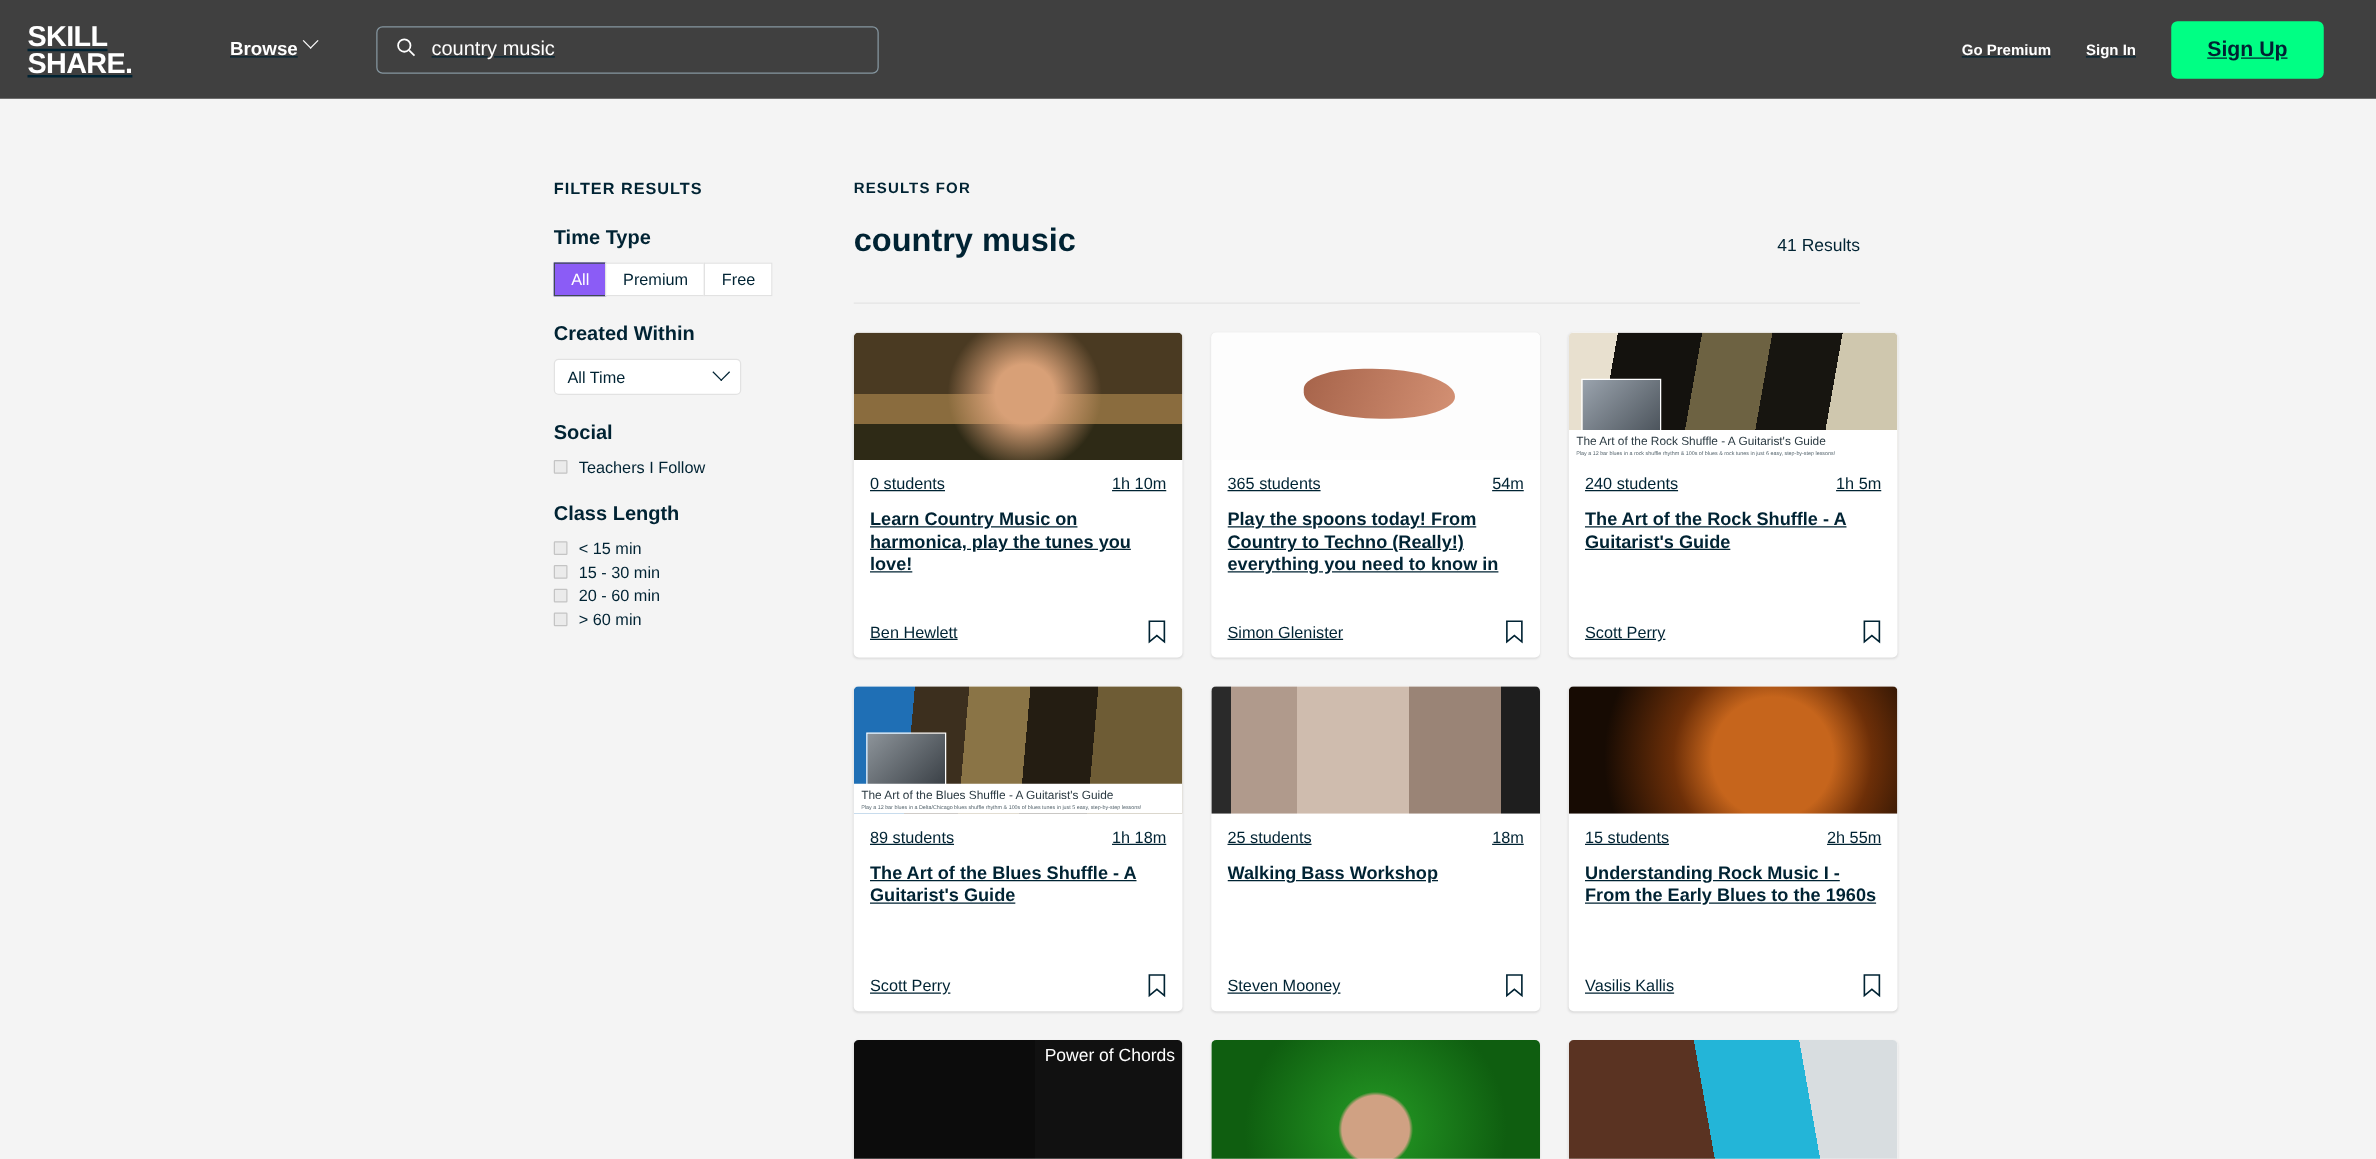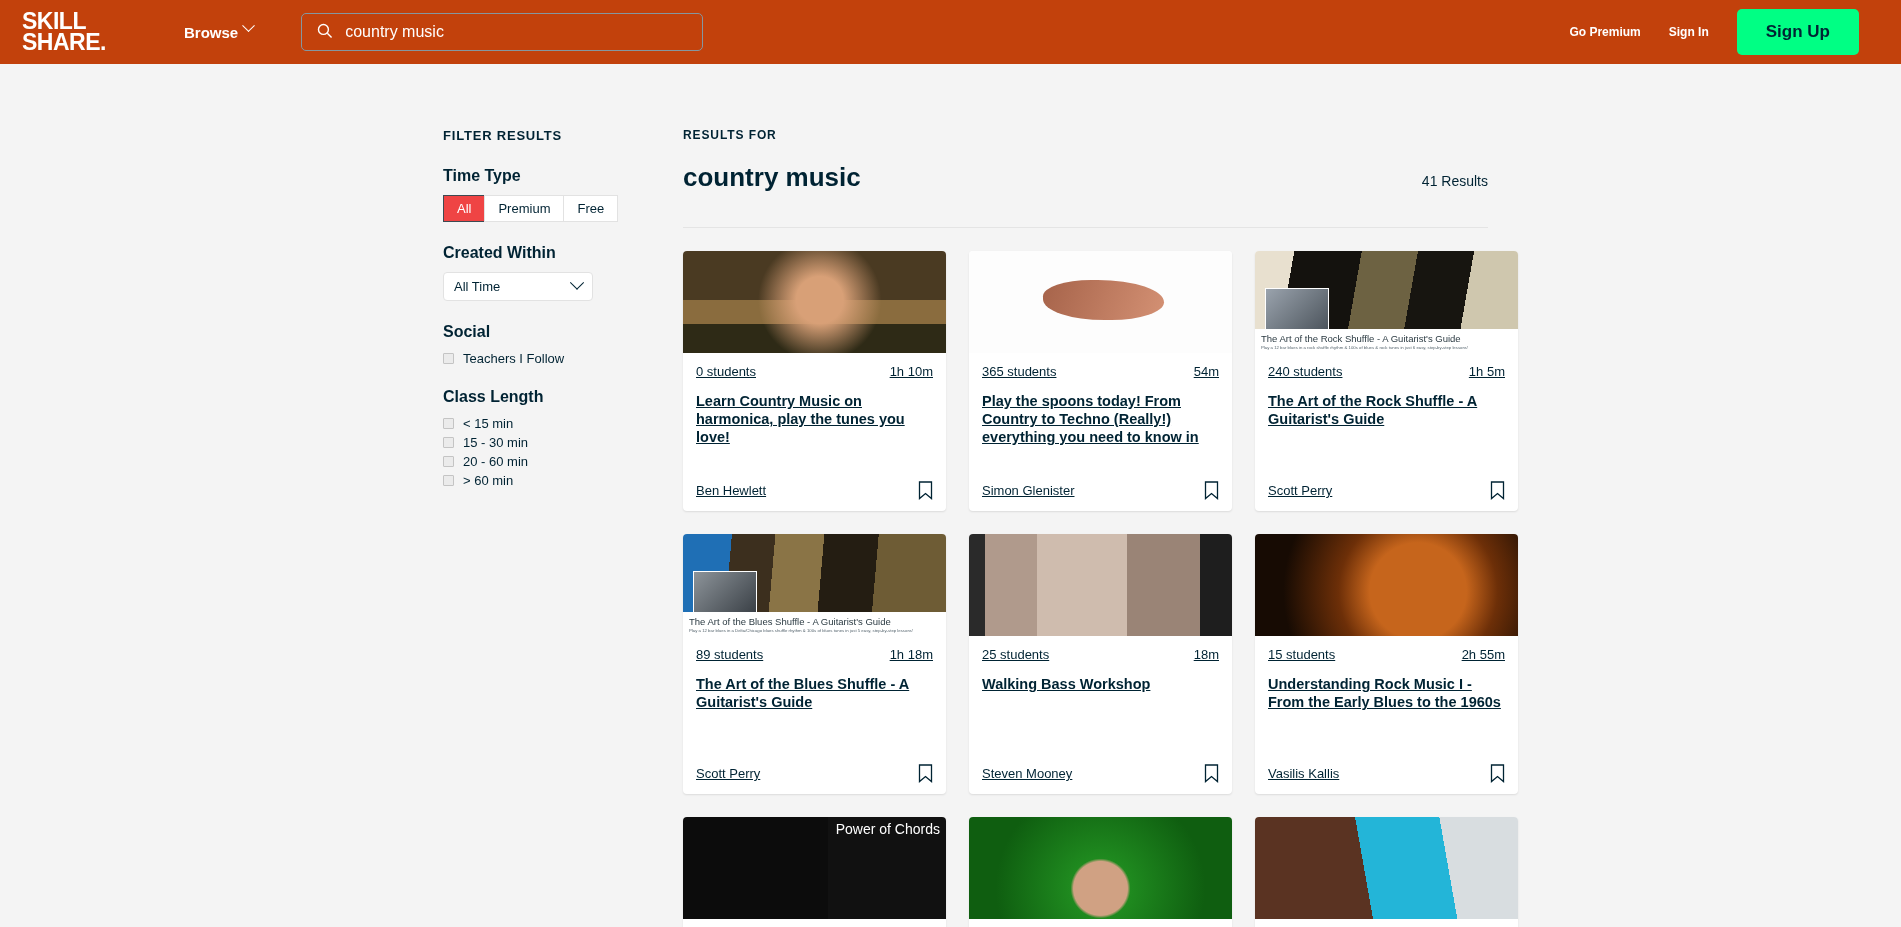--- a/index.html
+++ b/index.html
@@ -6,26 +6,27 @@
   html, body {
     width: 1901px; height: 927px;
     background: #f4f4f4;
     font-family: "Liberation Sans", sans-serif;
     overflow: hidden;
     color: #002333;
   }
 
   
   .header {
-    height: 64px;
-    background: #c2410c;
+    height: 79px;
+    background: #404040;
     display: flex;
     align-items: center;
     padding: 0 42px 0 22px;
     position: relative;
+    text-decoration: underline;
   }
   .logo {
     width: 96px;
     color: #ffffff;
     font-weight: 700;
     font-size: 23px;
     line-height: 21px;
     letter-spacing: -0.5px;
     text-transform: uppercase;
     font-stretch: condensed;
@@ -126,21 +127,21 @@
     color: #002333;
     display: flex;
     align-items: center;
     justify-content: center;
     cursor: pointer;
     font-family: "Liberation Sans", sans-serif;
     margin-left: -1px;
   }
   .seg:first-child { margin-left: 0; }
   .seg.active {
-    background: #ef4444;
+    background: #8b5cf6;
     color: #ffffff;
     border-color: #3d4a52;
   }
   .select-box {
     width: 150px;
     height: 29px;
     background: #ffffff;
     border: 1px solid #e2e2e2;
     border-radius: 4px;
     display: flex;

